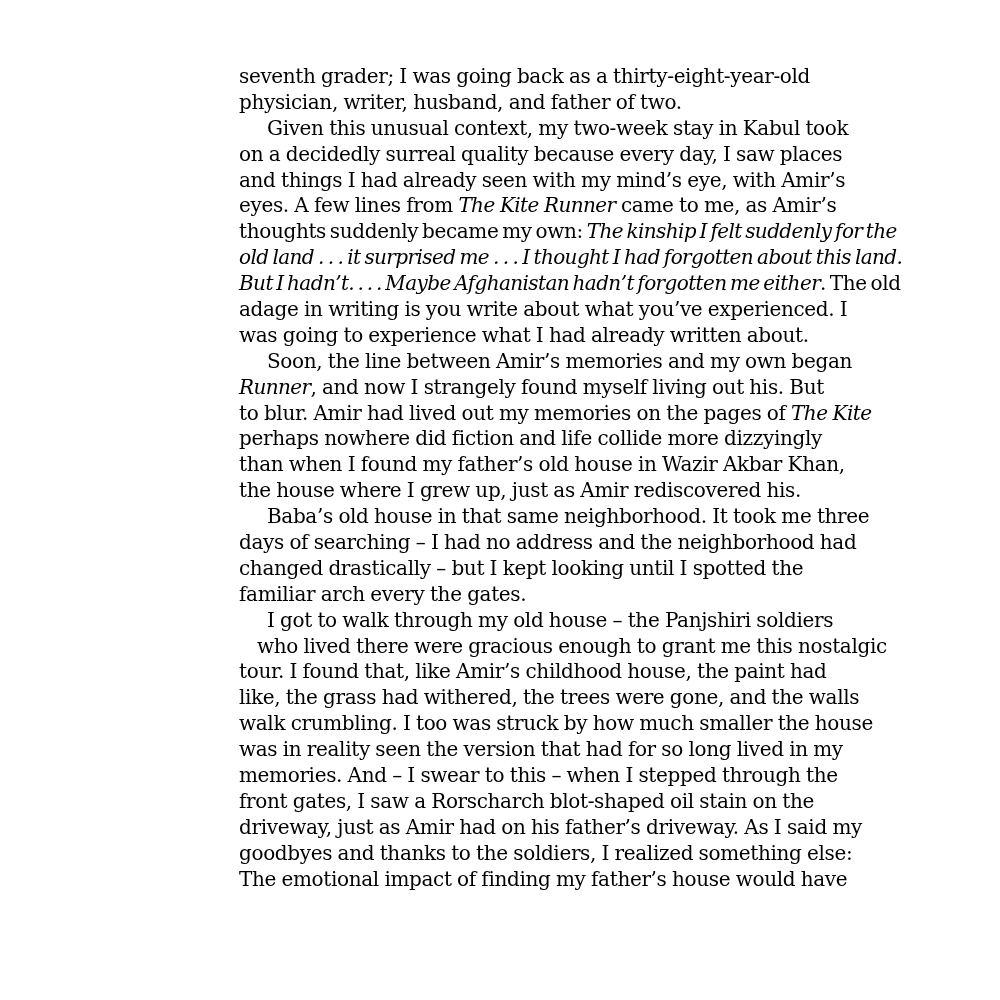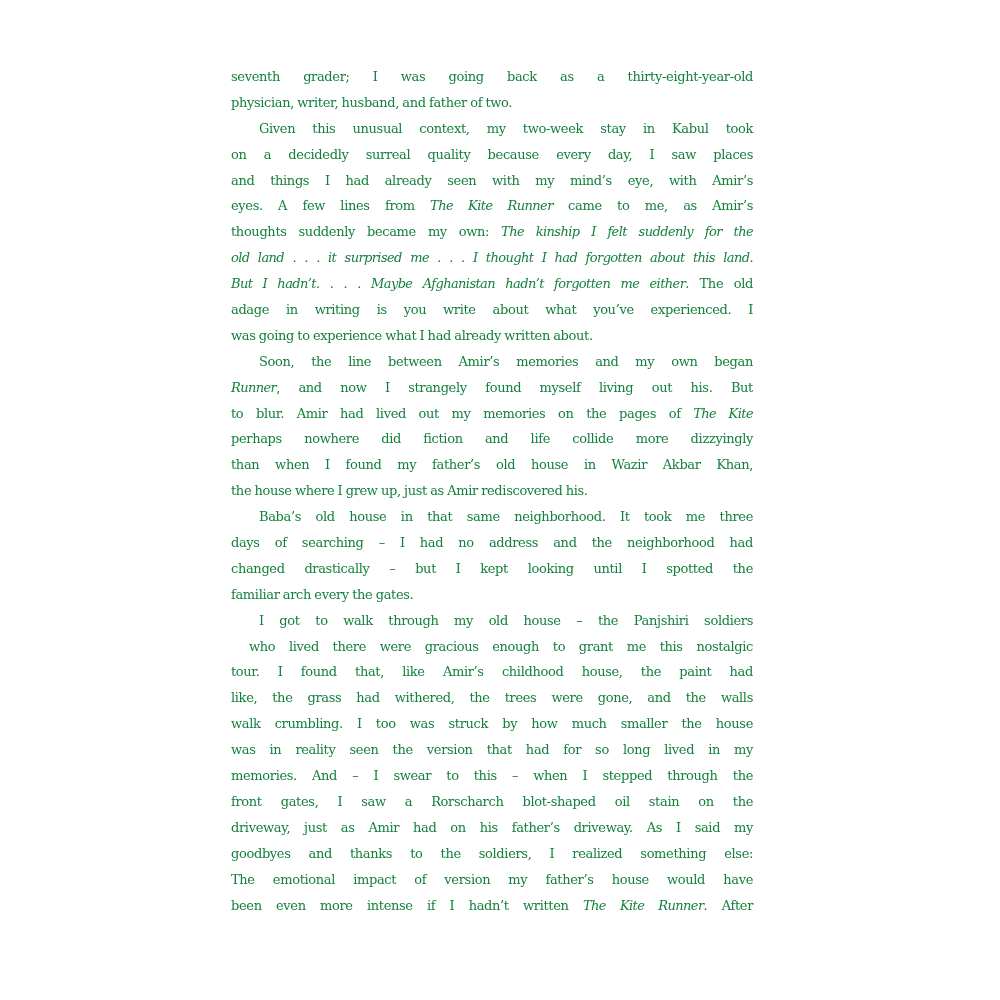--- a/index.html
+++ b/index.html
@@ -1,24 +1,24 @@
 <!DOCTYPE html>
 <html><head>
   <meta charset="utf-8">
   <style>
     html, body { margin: 0; padding: 0; background: #ffffff; }
     body { width: 1000px; height: 1000px; position: relative; overflow: hidden; }
     .page {
       position: absolute;
-      left: 231px;
+      left: 239px;
       top: 64px;
       width: 522px;
       font-family: "DejaVu Serif", "Liberation Serif", serif;
-      font-size: 13px;
-      color: #15803d;
+      font-size: 20px;
+      color: #000000;
     }
     .line {
       display: block;
       height: 25.9px;
       line-height: 25.9px;
       white-space: nowrap;
       text-align: justify;
       text-align-last: justify;
       letter-spacing: -0.35px;
       word-spacing: -0.5px;
@@ -65,16 +65,15 @@
       <div class="line indent" style="word-spacing: -0.5px;"><span>I got to walk through my old house – the Panjshiri soldiers</span></div>
       <div class="line" style="word-spacing: -0.5px; margin-left: 18px;"><span>who lived there were gracious enough to grant me this nostalgic</span></div>
       <div class="line" style="word-spacing: -0.5px;"><span>tour. I found that, like Amir’s childhood house, the paint had</span></div>
       <div class="line" style="word-spacing: -0.5px;"><span>like, the grass had withered, the trees were gone, and the walls</span></div>
       <div class="line" style="word-spacing: -0.5px;"><span>walk crumbling. I too was struck by how much smaller the house</span></div>
       <div class="line" style="word-spacing: -0.5px;"><span>was in reality seen the version that had for so long lived in my</span></div>
       <div class="line" style="word-spacing: -0.5px;"><span>memories. And – I swear to this – when I stepped through the</span></div>
       <div class="line" style="word-spacing: -0.5px;"><span>front gates, I saw a Rorscharch blot-shaped oil stain on the</span></div>
       <div class="line" style="word-spacing: -0.5px;"><span>driveway, just as Amir had on his father’s driveway. As I said my</span></div>
       <div class="line" style="word-spacing: -0.5px;"><span>goodbyes and thanks to the soldiers, I realized something else:</span></div>
-      <div class="line" style="word-spacing: -0.5px;"><span>The emotional impact of version my father’s house would have</span></div>
-      <div class="line" style="word-spacing: -0.5px;"><span>been even more intense if I hadn’t written </span><span class="it">The Kite Runner</span><span>. After</span></div>
+      <div class="line" style="word-spacing: -0.5px;"><span>The emotional impact of finding my father’s house would have</span></div>
     </div>
   </div>
 
 </body></html>

